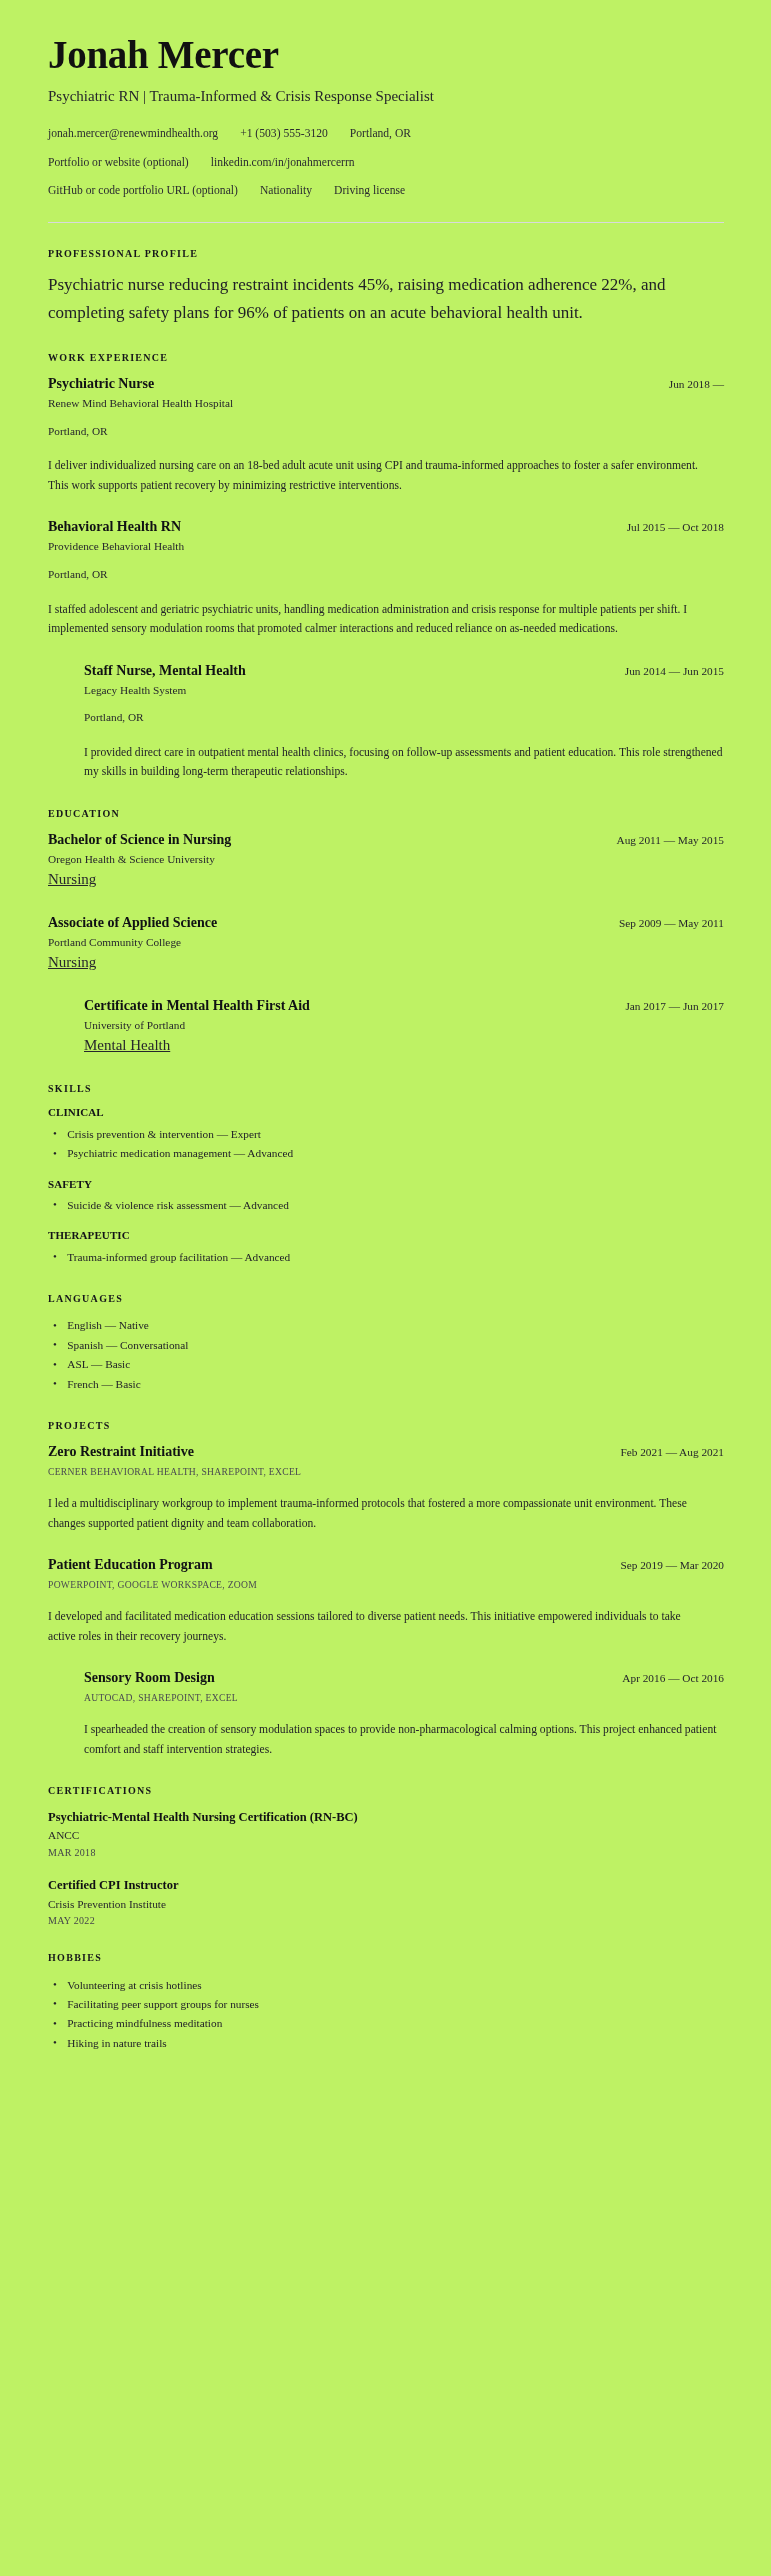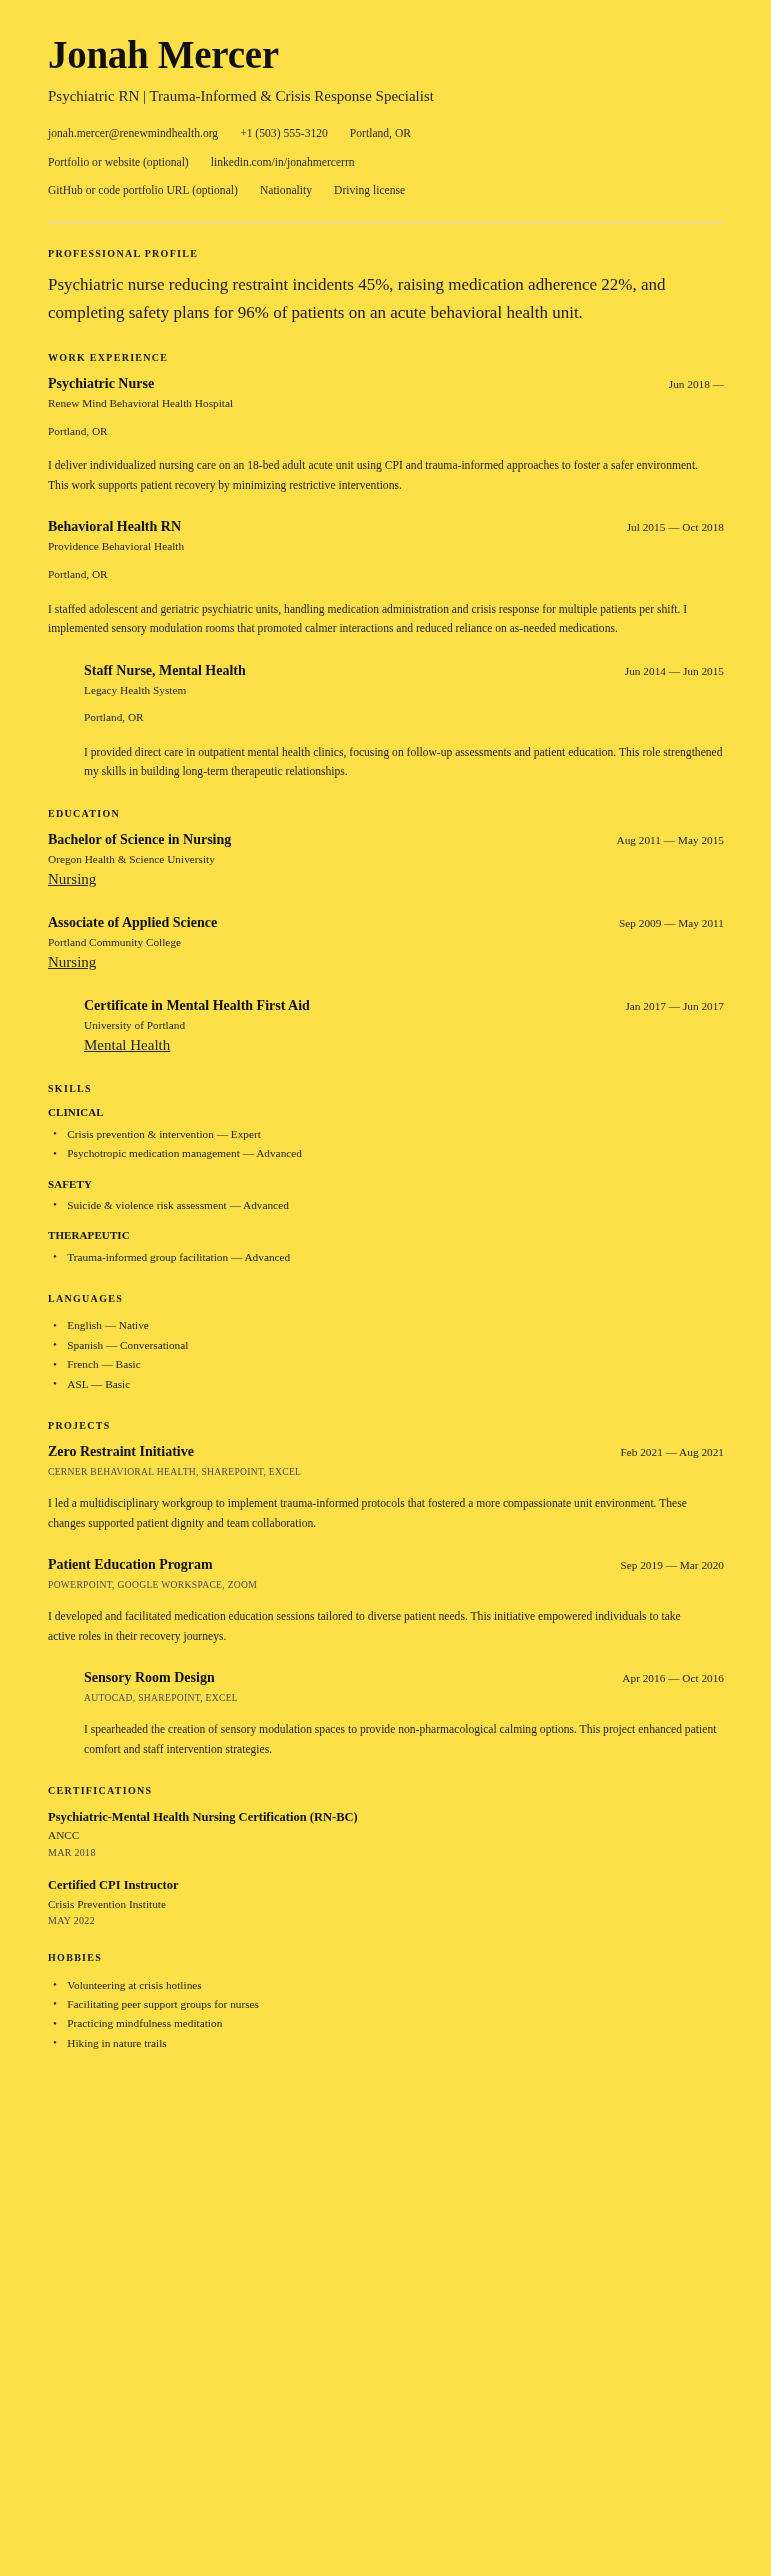--- a/index.html
+++ b/index.html
@@ -9,21 +9,21 @@
   }
   body {
     font-family: "Liberation Serif", "DejaVu Serif", serif;
     color: #1a1a1a;
     -webkit-font-smoothing: antialiased;
   }
   .page {
     width: 772px;
     min-height: 2576px;
     box-sizing: border-box;
-    background: #fde047;
+    background: #bef264;
     padding: 33px 48px 45px 48px;
   }
 
   
   .name {
     font-size: 39px;
     font-weight: 700;
     line-height: 1.12;
     letter-spacing: -0.3px;
     margin: 0 0 9px 0;
@@ -288,21 +288,21 @@
     </div>
   </section>
 
   <section class="section">
     <h2 class="section-title">SKILLS</h2>
 
     <div class="skill-group">
       <div class="skill-group-title">CLINICAL</div>
       <ul class="bullets">
         <li>Crisis prevention &amp; intervention — Expert</li>
-        <li>Psychotropic medication management — Advanced</li>
+        <li>Psychiatric medication management — Advanced</li>
       </ul>
     </div>
 
     <div class="skill-group">
       <div class="skill-group-title">SAFETY</div>
       <ul class="bullets">
         <li>Suicide &amp; violence risk assessment — Advanced</li>
       </ul>
     </div>
 
@@ -312,22 +312,22 @@
         <li>Trauma-informed group facilitation — Advanced</li>
       </ul>
     </div>
   </section>
 
   <section class="section">
     <h2 class="section-title">LANGUAGES</h2>
     <ul class="bullets">
       <li>English — Native</li>
       <li>Spanish — Conversational</li>
+      <li>ASL — Basic</li>
       <li>French — Basic</li>
-      <li>ASL — Basic</li>
     </ul>
   </section>
 
   <section class="section">
     <h2 class="section-title">PROJECTS</h2>
 
     <div class="entry">
       <div class="entry-head">
         <div class="entry-title">Zero Restraint Initiative</div>
         <div class="entry-date">Feb 2021 — Aug 2021</div>

